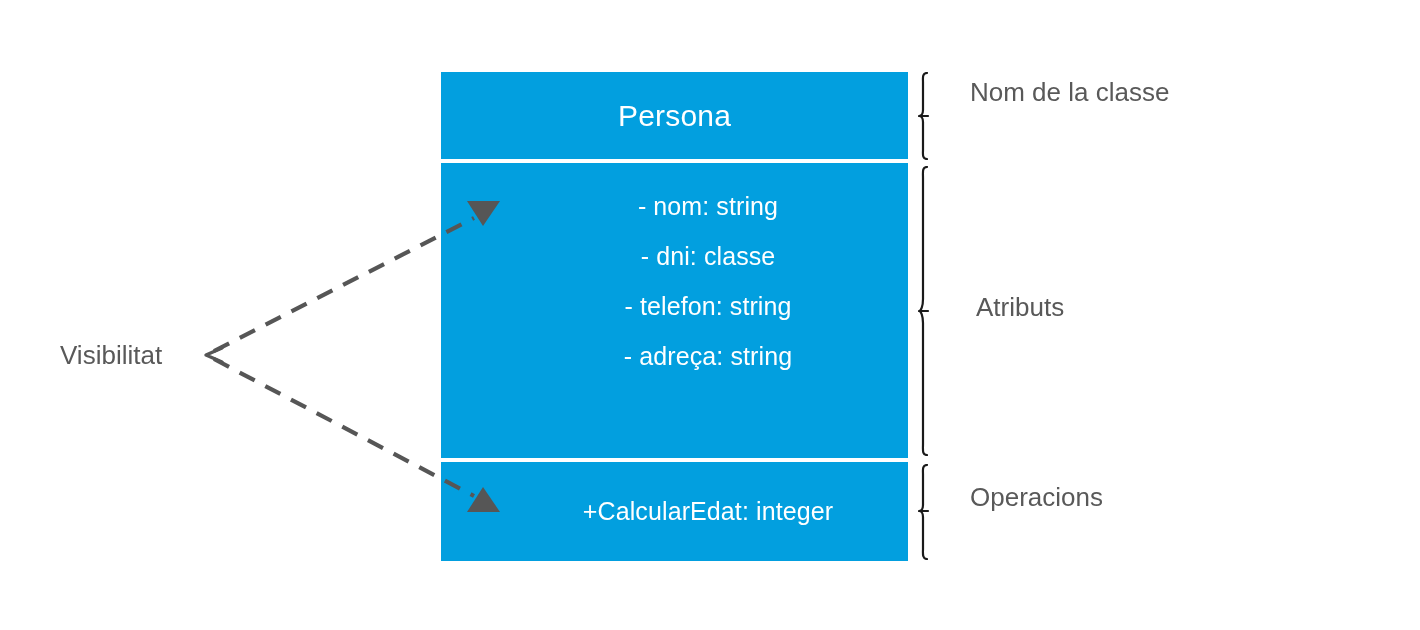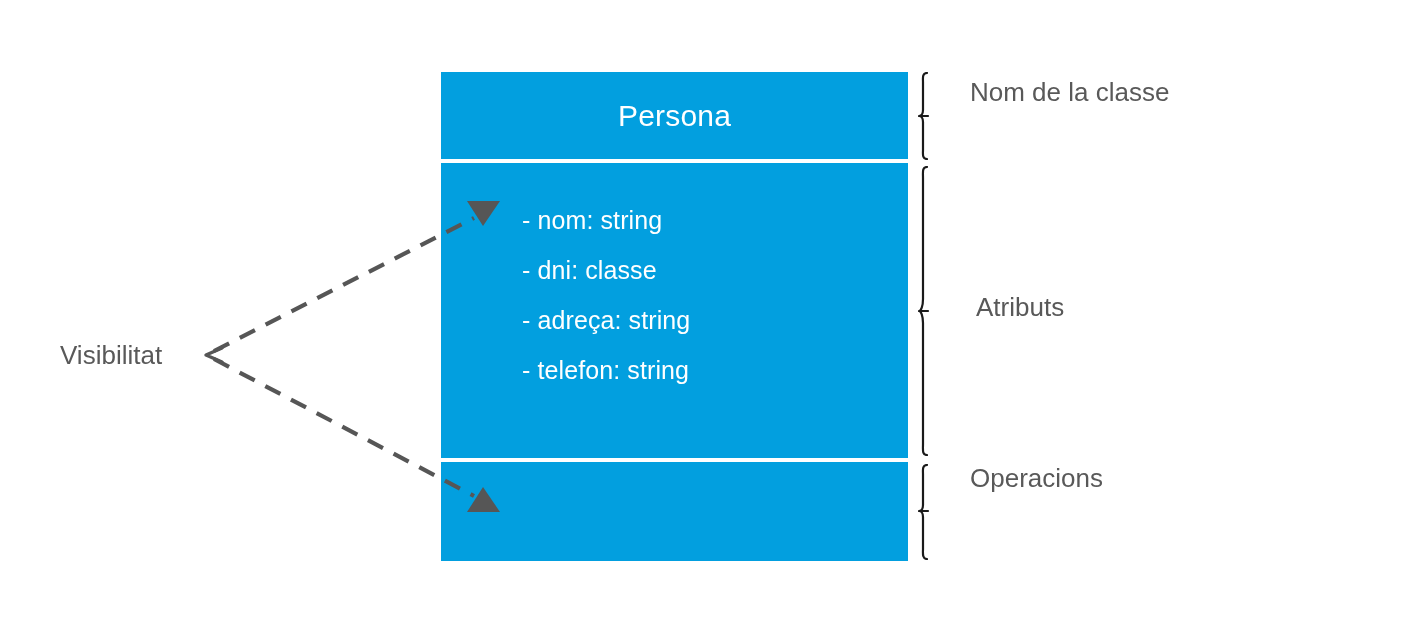--- a/index.html
+++ b/index.html
@@ -65,22 +65,23 @@
 
   .class-title {
     color: #ffffff;
     font-size: 30px;
     line-height: 34px;
     letter-spacing: 0.2px;
     white-space: nowrap;
   }
   .member-list {
     list-style: none;
-    margin: 14px;
+    margin: 0;
     padding: 0;
+    text-align: center;
   }
   .member {
     color: #ffffff;
     font-size: 25px;
     line-height: 50px;
     padding-left: 67px;
     white-space: nowrap;
     letter-spacing: 0.1px;
   }
 
@@ -95,21 +96,21 @@
 
   .annotation {
     position: absolute;
     color: #595959;
     font-size: 26px;
     line-height: 36px;
     white-space: nowrap;
   }
   .annotation-name   { left: 970px; top: 74px; }
   .annotation-attrs  { left: 976px; top: 289px; }
-  .annotation-ops    { left: 970px; top: 460px; }
+  .annotation-ops    { left: 970px; top: 479px; }
 
   
   .visibility-label {
     position: absolute;
     left: 60px;
     top: 337px;
     color: #595959;
     font-size: 26px;
     line-height: 36px;
     white-space: nowrap;
@@ -133,27 +134,32 @@
     <div class="compartment compartment-name">
       <span class="class-title">Persona</span>
     </div>
 
     <div class="divider divider-1"></div>
 
     <div class="compartment compartment-attrs">
       <ul class="member-list">
         <li class="member">- nom: string</li>
         <li class="member">- dni: classe</li>
+        <li class="member">- telefon: string</li>
         <li class="member">- adreça: string</li>
-        <li class="member">- telefon: string</li>
       </ul>
     </div>
 
     <div class="divider divider-2"></div>
 
+    <div class="compartment compartment-ops">
+      <ul class="member-list">
+        <li class="member">+CalcularEdat: integer</li>
+      </ul>
+    </div>
   </div>
 
   <div class="brace" style="top:72px; height:88px;">
     <svg viewBox="0 0 18 88" preserveAspectRatio="none" aria-hidden="true">
       <path d="M9 1 C4 1 5 6 5 10 L5 38 C5 42 3 44 1 44 C3 44 5 46 5 50 L5 78 C5 82 4 87 9 87" fill="none" stroke="#1a1a1a" stroke-width="2.2" stroke-linecap="round"></path>
       <path d="M1 44 L10 44" fill="none" stroke="#1a1a1a" stroke-width="2.2" stroke-linecap="round"></path>
     </svg>
   </div>
 
   <div class="brace" style="top:166px; height:290px;">

